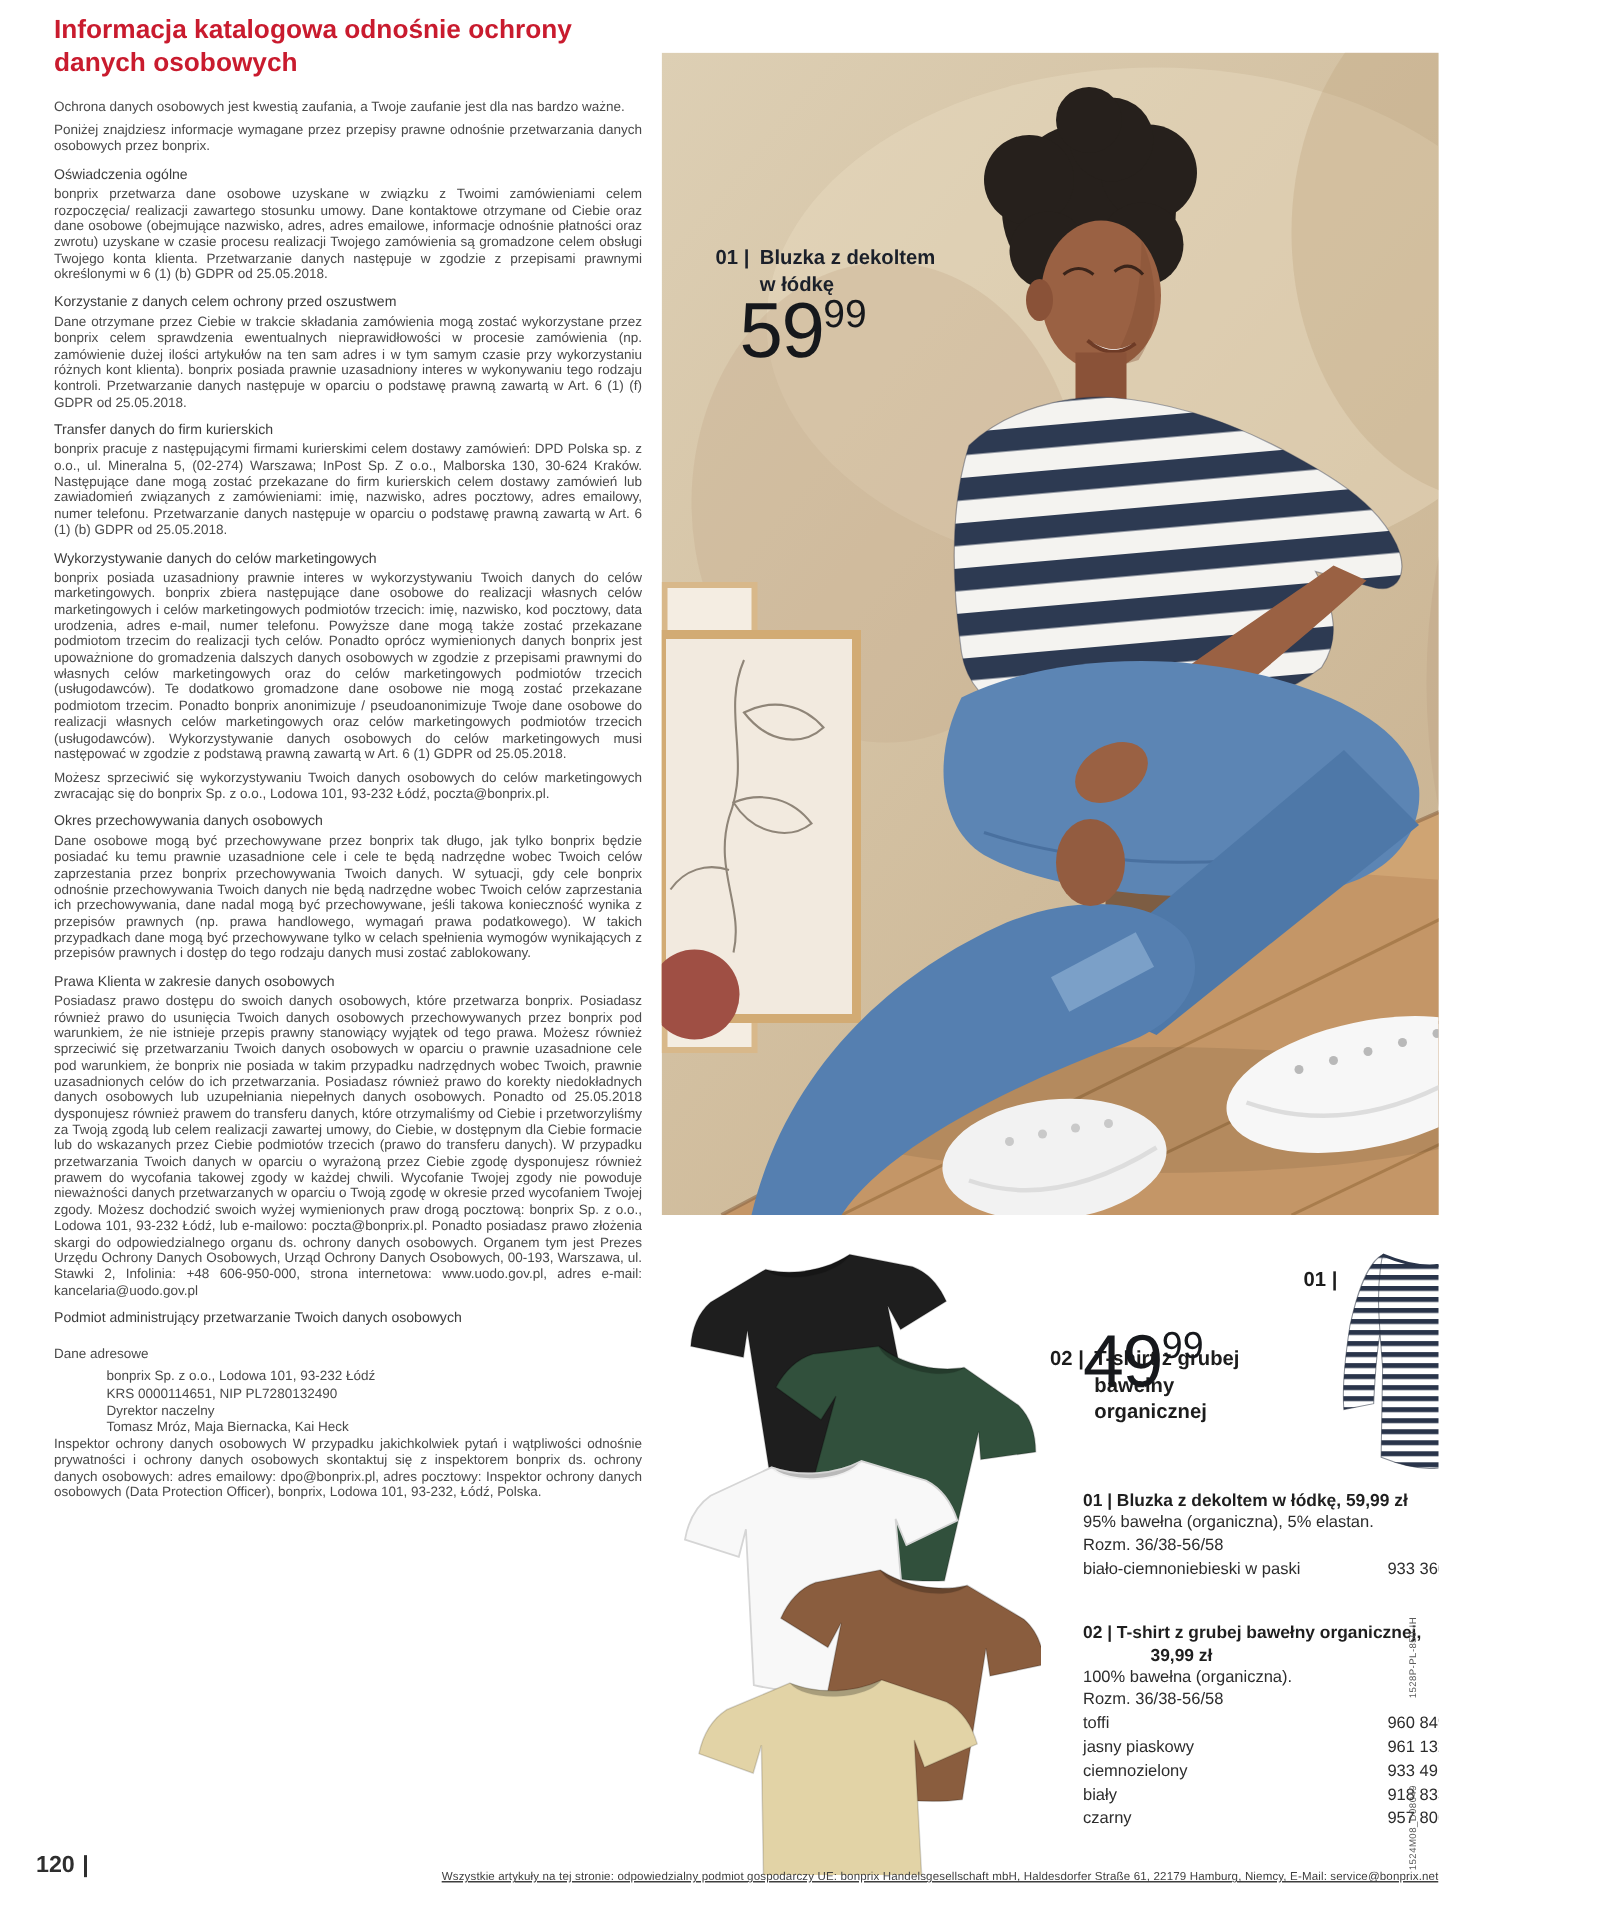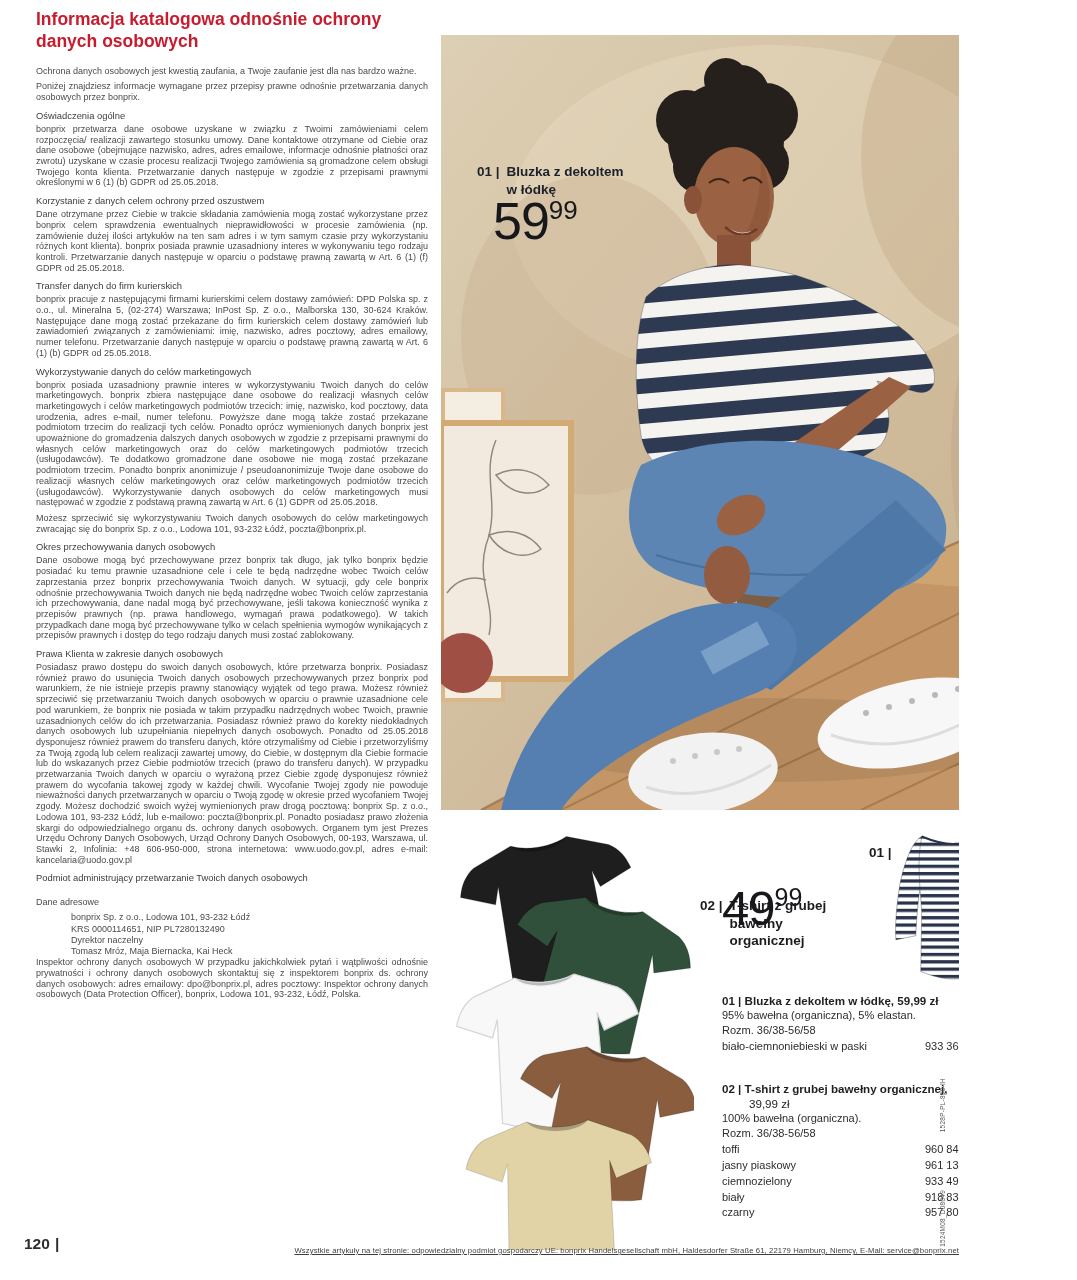--- a/index.html
+++ b/index.html
@@ -39,21 +39,21 @@
   .price02 .sup { font-size:25px; transform:translateY(-19px); }
 
   
   .tag01 { position:absolute; left:869px; top:845px; font-size:13.5px; font-weight:bold; color:#1c1c1c; }
   .striped-fig { position:absolute; left:886px; top:820px; width:134px; height:168px; }
 
   
   .details { position:absolute; left:722px; top:993px; width:258px; color:#2c2c2c; }
   .d-item + .d-item { margin-top:26px; }
   .d-head { font-size:11.6px; font-weight:bold; color:#1f1f1f; line-height:1.3; }
-  .d-head2 { font-size:11.6px; font-weight:normal; color:#1f1f1f; margin-left:27px; line-height:1.3; }
+  .d-head2 { font-size:11.6px; font-weight:bold; color:#1f1f1f; margin-left:45px; line-height:1.3; }
   .d-spec { font-size:11px; line-height:1.4; }
   .c-row { display:flex; font-size:11px; line-height:1.45; }
   .c-name { flex:1; }
   .c-sku { text-align:right; }
 
   
   .pagenum { position:absolute; left:24px; top:1235px; font-size:15.5px; font-weight:bold; color:#2e2e2e; }
   .pagenum .bar { margin-left:5px; font-weight:bold; }
   .footer { position:absolute; left:0; right:0; top:1246px; text-align:right;
             font-size:7.7px; color:#3e3e3e; letter-spacing:0.1px;text-decoration:underline; }

